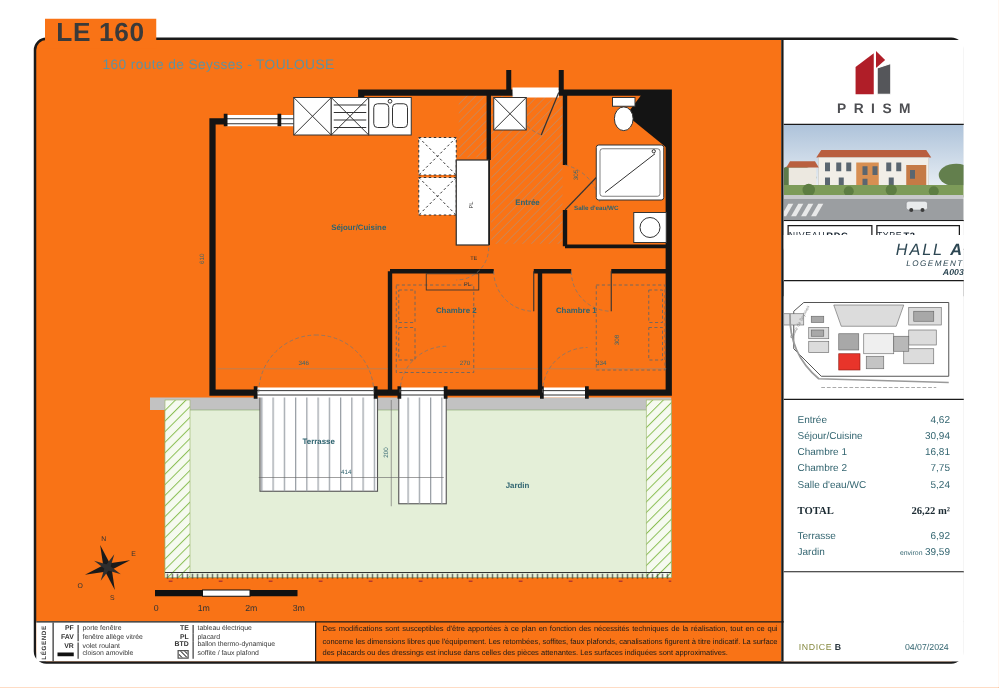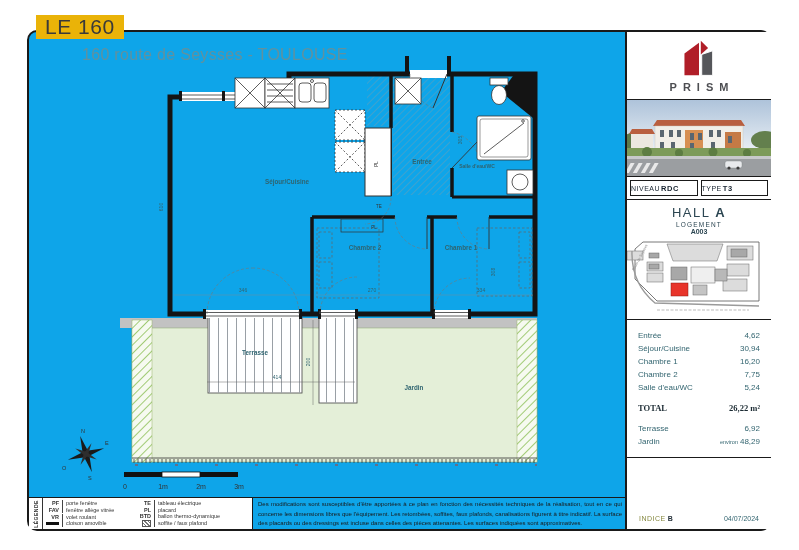--- a/index.html
+++ b/index.html
@@ -1,44 +1,44 @@
 <!DOCTYPE html>
 <html><head>
 <meta charset="utf-8">
 <style>
   * { margin:0; padding:0; box-sizing:border-box; }
   html,body { width:799px; height:550px; background:#fff; font-family:"Liberation Sans", sans-serif; position:relative; overflow:hidden; }
 
   #frame { position:absolute; left:27px; top:30px; width:744px; height:501px;
-           border:2px solid #1a1a1a; border-radius:10px; background:#0ea5e9; }
+           border:2px solid #1a1a1a; border-radius:10px; background:#f97316; }
 
   
-  #title { position:absolute; left:36px; top:15px; z-index:4; background:#eab308;
-           padding:0 9px; font-size:21px; font-weight:normal; color:#3a3a3a; letter-spacing:.5px; }
-  #address { position:absolute; left:82px; top:46px; z-index:4; font-size:16px; color:#61919e; letter-spacing:.3px;text-align:right; }
+  #title { position:absolute; left:36px; top:15px; z-index:4; background:#f97316;
+           padding:0 9px; font-size:21px; font-weight:bold; color:#3a3a3a; letter-spacing:.5px; }
+  #address { position:absolute; left:82px; top:46px; z-index:4; font-size:11px; color:#61919e; letter-spacing:.3px;text-align:right; }
 
   
   #plan-svg { position:absolute; left:0; top:0; width:596px; height:465px; }
 
   
   #panel { position:absolute; left:596px; top:0; width:146px; height:497px;
            border-left:2px solid #1a1a1a; background:#fff; }
   .sec { position:absolute; left:0; width:144px; border-bottom:1.5px solid #1a1a1a; overflow:hidden; background:#fff; }
   .sec.last { border-bottom:none; }
 
   .logo-sec { top:0; height:68px; display:flex; flex-direction:column; align-items:center; justify-content:center; }
   .brand-name { font-size:11px; font-weight:bold; letter-spacing:6px; color:#4d4e52; margin:2px 0 0 6px; }
 
   .photo-sec { top:68px; height:77px; }
   .niveau-row { top:145px; height:23px; display:flex; gap:3px; padding:3px; }
   .niveau-row .cell { flex:1; border:1.5px solid #1a1a1a; display:flex; align-items:center; 
                       gap:1px; font-size:7px; letter-spacing:.5px; color:#16222e; }
   .niveau-row .cell b { font-size:7.5px; }
 
-  .hall-sec { top:169px; height:37px; text-align:center; padding-top:4px; color:#2c4652; }
+  .hall-sec { top:156px; height:37px; text-align:right; padding-top:4px; color:#2c4652;font-style:italic; }
   .hall-line { font-size:13px; letter-spacing:1.5px; }
   .hall-line b { font-weight:bold; }
   .logement { font-size:6.5px; letter-spacing:1.2px; margin-top:1px; }
   .logement-num { font-size:7px; font-weight:bold; }
 
   .siteplan-sec { top:205px; height:83px; }
   .table-sec { top:288px; height:138px; padding:9px 11px 0; }
   .arow { display:flex; justify-content:space-between; align-items:baseline;
           font-size:8px; color:#336570; line-height:13px; }
   .arow.total { margin-top:6px; font-weight:bold; color:#1c2b33; font-size:8.5px; line-height:16px;font-family:Liberation Serif, serif; }
@@ -402,41 +402,41 @@
       <div class="arow">
           <span class="alabel">Entrée</span>
           <span class="aval">4,62</span>
         </div>
       <div class="arow">
           <span class="alabel">Séjour/Cuisine</span>
           <span class="aval">30,94</span>
         </div>
       <div class="arow">
           <span class="alabel">Chambre 1</span>
-          <span class="aval">16,20</span>
+          <span class="aval">16,81</span>
         </div>
       <div class="arow">
           <span class="alabel">Chambre 2</span>
           <span class="aval">7,75</span>
         </div>
       <div class="arow">
           <span class="alabel">Salle d'eau/WC</span>
           <span class="aval">5,24</span>
         </div>
       <div class="arow total">
           <span class="alabel">TOTAL</span>
           <span class="aval">26,22 m²</span>
         </div>
       <div class="arow extra">
           <span class="alabel">Terrasse</span>
           <span class="aval">6,92</span>
         </div>
       <div class="arow">
           <span class="alabel">Jardin</span>
-          <span class="aval"><i class="environ">environ</i><span>48,29</span></span>
+          <span class="aval"><i class="environ">environ</i><span>39,59</span></span>
         </div>
     </div>
 
     <div class="sec blank-sec"></div>
 
     <div class="sec indice-row last">
       <div>
         <span class="indice-label">INDICE</span><b>B</b>
       </div>
       <div class="date">04/07/2024</div>

